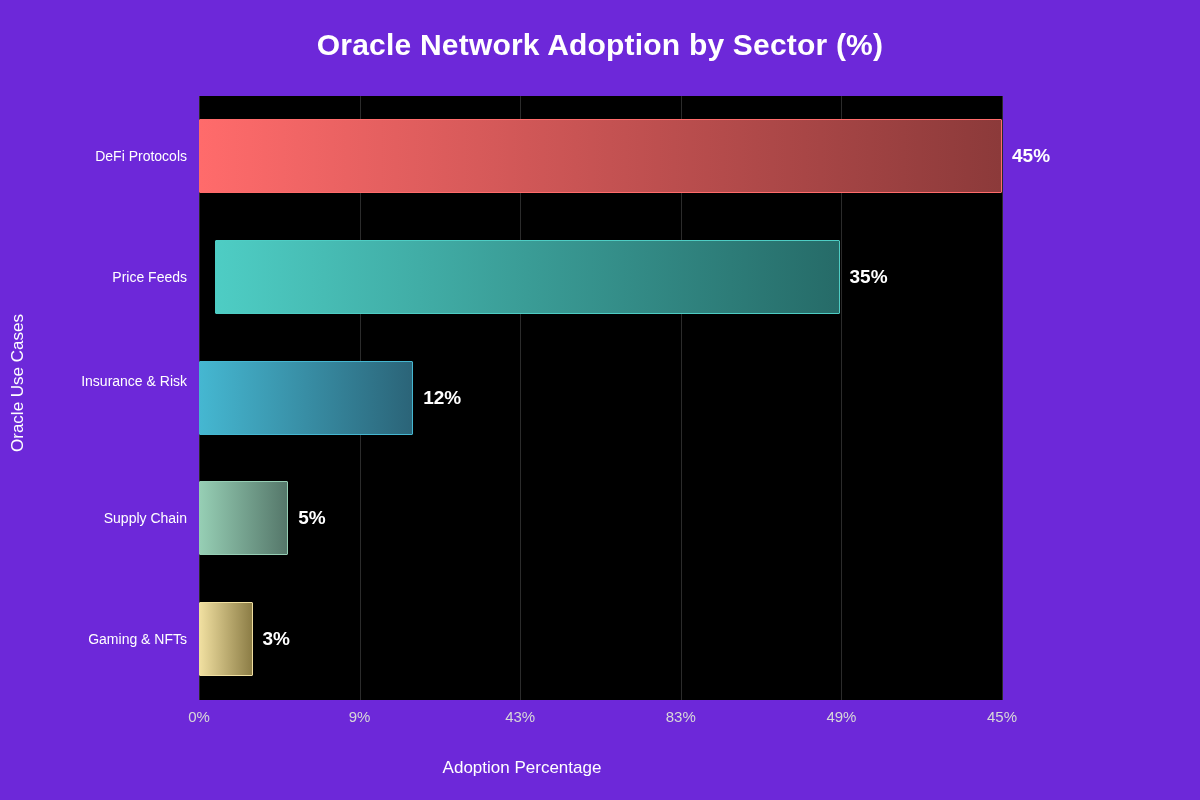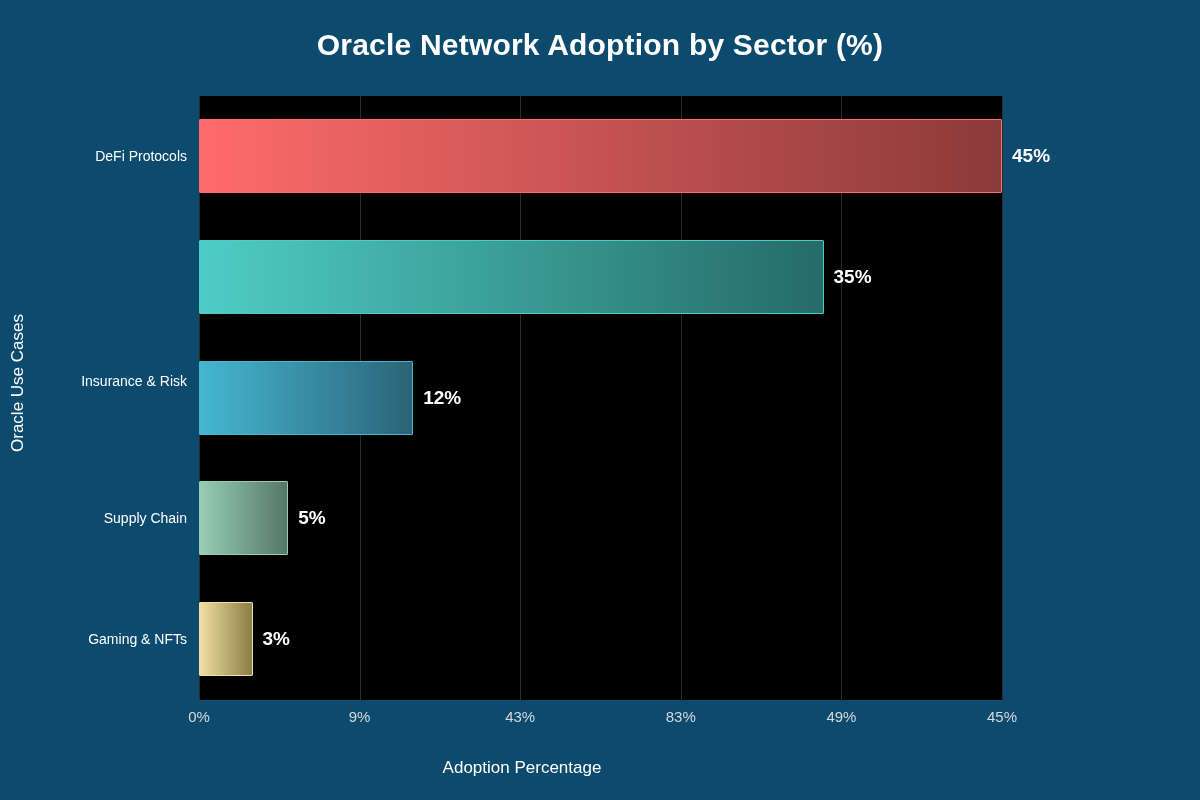--- a/index.html
+++ b/index.html
@@ -1,18 +1,18 @@
 <!DOCTYPE html>
 <html><head>
 <meta charset="utf-8">
 <style>
   html,body{margin:0;padding:0;background:#000;}
   body{width:1200px;height:800px;overflow:hidden;font-family:"Liberation Sans",sans-serif;}
 
-  #stage{position:relative;width:1200px;height:800px;background:#0c4a6e;}
+  #stage{position:relative;width:1200px;height:800px;background:#6d28d9;}
 
   
   .chart-title{
     position:absolute;left:0;top:28px;width:1200px;text-align:center;
     color:#ffffff;font-size:30px;font-weight:bold;letter-spacing:.2px;
   }
 
   
   #plot{
     position:absolute;left:199px;top:96px;width:803px;height:604px;
@@ -68,21 +68,21 @@
       <div class="gridline" style="left: 0px;"></div>
       <div class="gridline" style="left: 160.6px;"></div>
       <div class="gridline" style="left: 321.2px;"></div>
       <div class="gridline" style="left: 481.8px;"></div>
       <div class="gridline" style="left: 642.4px;"></div>
       <div class="gridline" style="left: 803px;"></div>
       <div class="bar-row" style="top: 0px;">
         <div class="bar" style="width: 803px; background: linear-gradient(to right, rgb(255, 107, 107), rgb(140, 58, 58)); border-color: rgb(255, 107, 107);"></div>
         <div class="bar-label" style="left: 803px;">45%</div>
       </div>
-      <div class="bar-row" style="top: 120.8px;">
+      <div class="bar-row" style="top: 120.8px; margin-left: 16px;">
         <div class="bar" style="width: 624.556px; background: linear-gradient(to right, rgb(78, 205, 196), rgb(38, 107, 104)); border-color: rgb(78, 205, 196);"></div>
         <div class="bar-label" style="left: 624.556px;">35%</div>
       </div>
       <div class="bar-row" style="top: 241.6px;">
         <div class="bar" style="width: 214.133px; background: linear-gradient(to right, rgb(69, 183, 209), rgb(43, 100, 120)); border-color: rgb(69, 183, 209);"></div>
         <div class="bar-label" style="left: 214.133px;">12%</div>
       </div>
       <div class="bar-row" style="top: 362.4px;">
         <div class="bar" style="width: 89.2222px; background: linear-gradient(to right, rgb(150, 206, 180), rgb(85, 119, 106)); border-color: rgb(150, 206, 180);"></div>
         <div class="bar-label" style="left: 89.2222px;">5%</div>
@@ -93,20 +93,21 @@
       </div>
     </div>
 
   <div id="ylabels"></div>
   <div id="xlabels"></div>
 
   <div class="xaxis-title">Adoption Percentage</div>
   <div class="yaxis-title">Oracle Use Cases</div>
 
 <div class="ycat" style="top: 119px;">DeFi Protocols</div>
+    <div class="ycat" style="top: 239.8px;">Price Feeds</div>
     <div class="ycat" style="top: 344px;">Insurance &amp; Risk</div>
     <div class="ycat" style="top: 481.4px;">Supply Chain</div>
     <div class="ycat" style="top: 602.2px;">Gaming &amp; NFTs</div>
     <div class="xtick" style="left: 199px;">0%</div>
     <div class="xtick" style="left: 359.6px;">9%</div>
     <div class="xtick" style="left: 520.2px;">43%</div>
     <div class="xtick" style="left: 680.8px;">83%</div>
     <div class="xtick" style="left: 841.4px;">49%</div>
     <div class="xtick" style="left: 1002px;">45%</div>
   </div>

